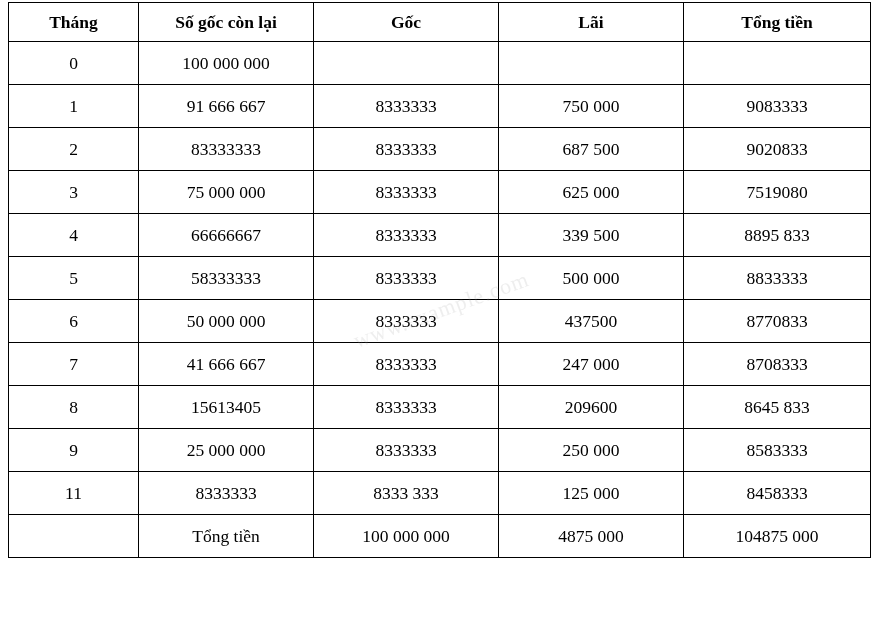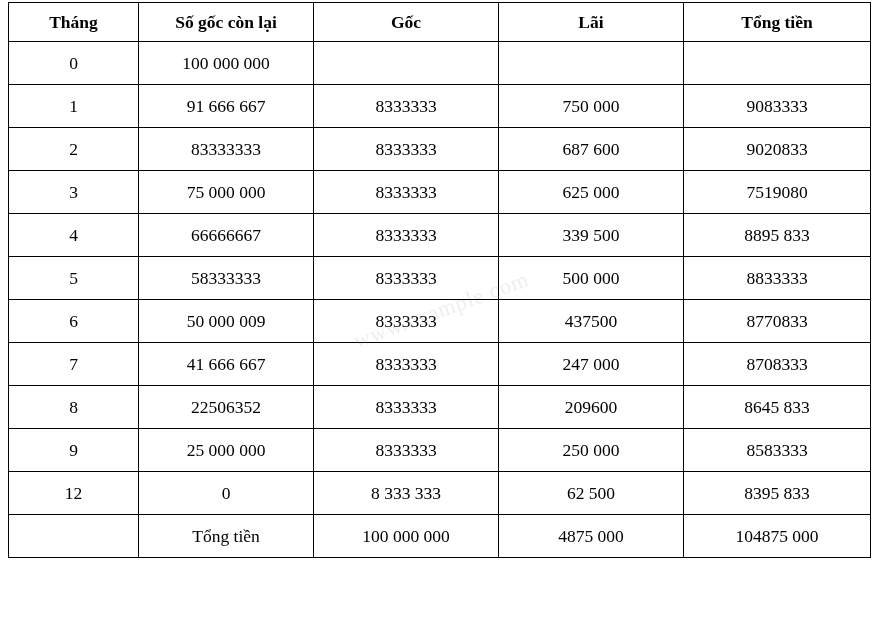--- a/index.html
+++ b/index.html
@@ -102,21 +102,21 @@
         <td>1</td>
         <td>91 666 667</td>
         <td>8333333</td>
         <td>750 000</td>
         <td>9083333</td>
       </tr>
       <tr>
         <td>2</td>
         <td>83333333</td>
         <td>8333333</td>
-        <td>687 600</td>
+        <td>687 500</td>
         <td>9020833</td>
       </tr>
       <tr>
         <td>3</td>
         <td>75 000 000</td>
         <td>8333333</td>
         <td>625 000</td>
         <td>7519080</td>
       </tr>
       <tr>
@@ -128,52 +128,52 @@
       </tr>
       <tr>
         <td>5</td>
         <td>58333333</td>
         <td>8333333</td>
         <td>500 000</td>
         <td>8833333</td>
       </tr>
       <tr>
         <td>6</td>
-        <td>50 000 009</td>
+        <td>50 000 000</td>
         <td>8333333</td>
         <td>437500</td>
         <td>8770833</td>
       </tr>
       <tr>
         <td>7</td>
         <td>41 666 667</td>
         <td>8333333</td>
         <td>247 000</td>
         <td>8708333</td>
       </tr>
       <tr>
         <td>8</td>
-        <td>22506352</td>
+        <td>15613405</td>
         <td>8333333</td>
         <td>209600</td>
         <td>8645 833</td>
       </tr>
       <tr>
         <td>9</td>
         <td>25 000 000</td>
         <td>8333333</td>
         <td>250 000</td>
         <td>8583333</td>
       </tr>
       <tr>
-        <td>12</td>
-        <td>0</td>
-        <td>8 333 333</td>
-        <td>62 500</td>
-        <td>8395 833</td>
+        <td>11</td>
+        <td>8333333</td>
+        <td>8333 333</td>
+        <td>125 000</td>
+        <td>8458333</td>
       </tr>
       <tr>
         <td></td>
         <td>Tổng tiền</td>
         <td>100 000 000</td>
         <td>4875 000</td>
         <td>104875 000</td>
       </tr>
     </tbody>
   </table>

